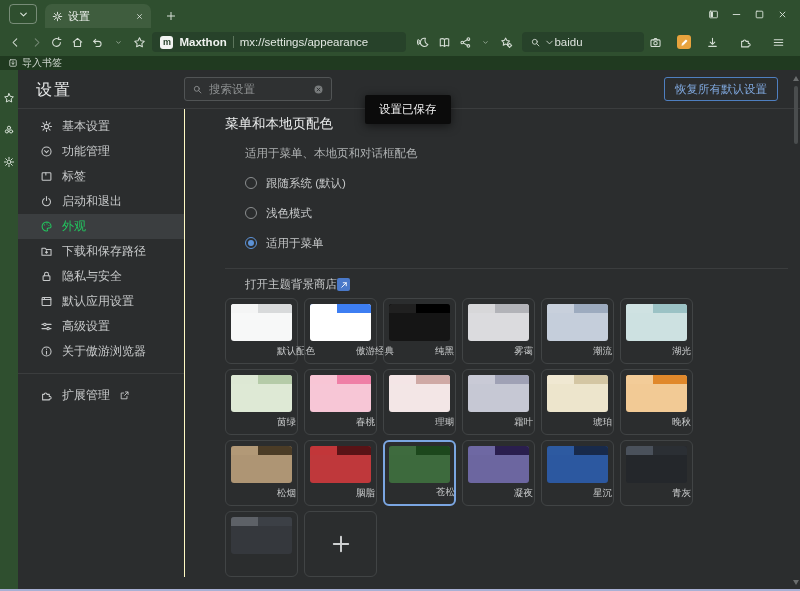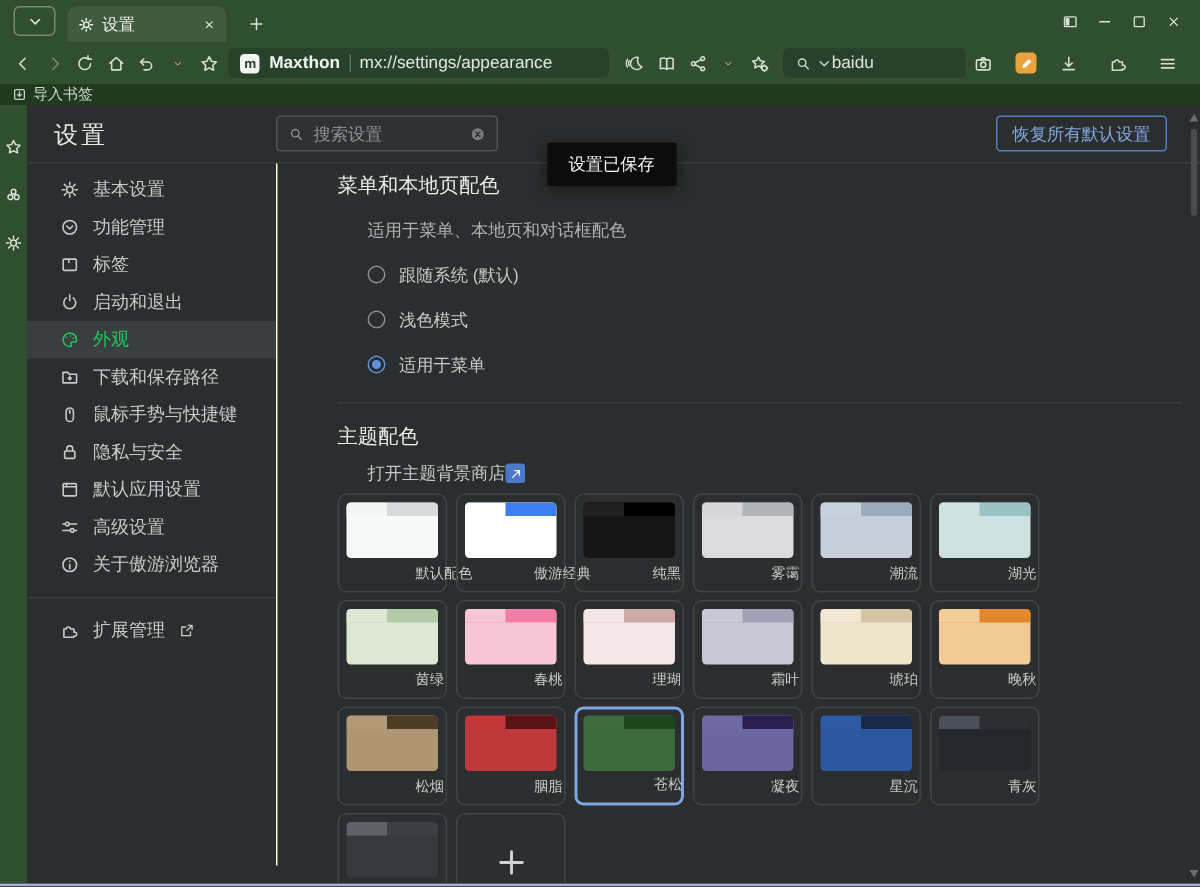--- a/index.html
+++ b/index.html
@@ -385,29 +385,20 @@
               <svg viewBox="0 0 16 16" width="13" height="13" fill="none" stroke="currentColor" stroke-width="1.3" stroke-linecap="round" stroke-linejoin="round">
                 <path d="M2.4 4h4l1.4 1.6h5.8v7H2.4z"></path>
                 <path d="M8 7v3M6.7 8.7L8 10l1.3-1.3"></path>
               </svg>
             </span>
             <span>下载和保存路径</span>
           </div>
           <div class="side-item">
             <span class="si-icon">
               <svg viewBox="0 0 16 16" width="13" height="13" fill="none" stroke="currentColor" stroke-width="1.3" stroke-linecap="round" stroke-linejoin="round">
-                <rect x="5" y="2.4" width="6" height="11.2" rx="3"></rect>
-                <path d="M8 4.4v2.4"></path>
-              </svg>
-            </span>
-            <span>鼠标手势与快捷键</span>
-          </div>
-          <div class="side-item">
-            <span class="si-icon">
-              <svg viewBox="0 0 16 16" width="13" height="13" fill="none" stroke="currentColor" stroke-width="1.3" stroke-linecap="round" stroke-linejoin="round">
                 <rect x="3.8" y="7" width="8.4" height="6" rx="1"></rect>
                 <path d="M5.6 7V5.2a2.4 2.4 0 0 1 4.8 0V7"></path>
               </svg>
             </span>
             <span>隐私与安全</span>
           </div>
           <div class="side-item">
             <span class="si-icon">
               <svg viewBox="0 0 16 16" width="13" height="13" fill="none" stroke="currentColor" stroke-width="1.3" stroke-linecap="round" stroke-linejoin="round">
                 <rect x="2.6" y="3" width="10.8" height="10" rx="1"></rect>
@@ -464,21 +455,20 @@
           <div class="radio-row">
             <span class="radio"></span>
             <span>浅色模式</span>
           </div>
           <div class="radio-row">
             <span class="radio on"></span>
             <span>适用于菜单</span>
           </div>
         </div>
       <div class="content-sep"></div>
-      <div class="sec-title second">主题配色</div>
       <div class="store-row">
         <span>打开主题背景商店</span>
         <span class="store-ico">
             <span>
               <svg viewBox="0 0 16 16" width="13" height="13" fill="none" stroke="currentColor" stroke-width="1.3" stroke-linecap="round" stroke-linejoin="round">
                 <path d="M3.5 12.5l9-9M6.5 3.5h6v6" stroke-width="1.8"></path>
               </svg>
             </span>
           </span>
       </div>

